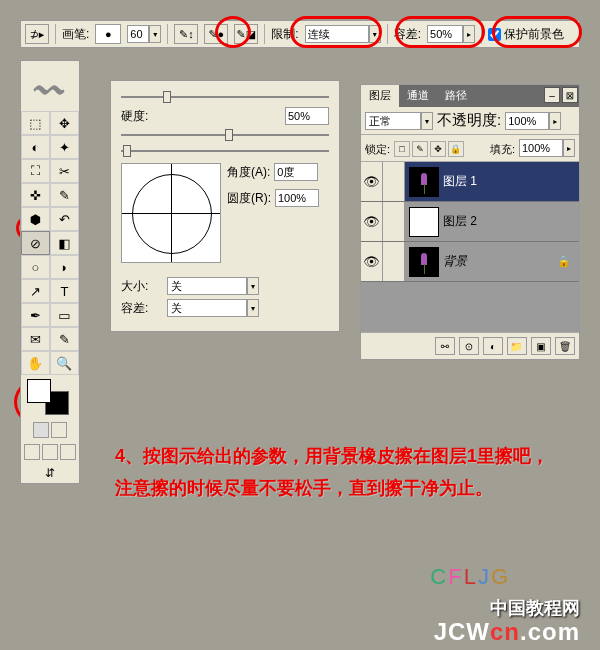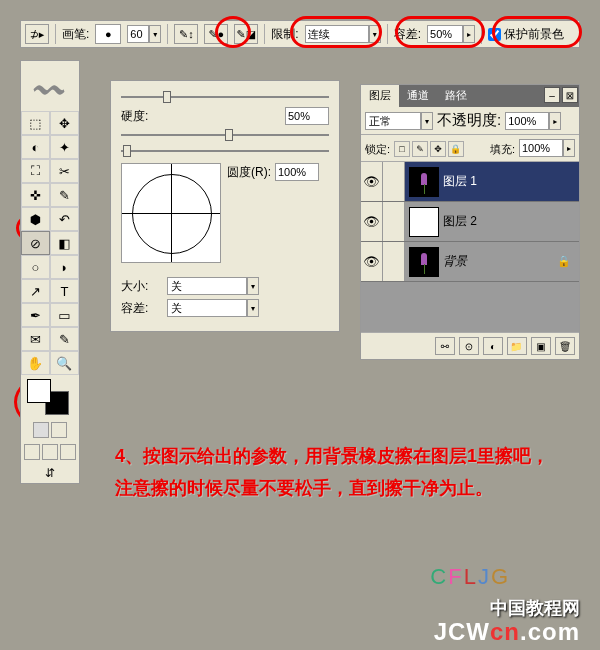--- a/index.html
+++ b/index.html
@@ -198,20 +198,24 @@
         <div class="bp-thumb" style="left:1%"></div>
       </div>
     </div>
   <div class="bp-row" style="align-items:flex-start;margin-top:6px;">
     <div class="bp-circle">
         <div class="ch"></div>
         <div class="cv"></div>
       </div>
     <div class="bp-angle-col">
       <div class="bp-angle-row">
+          <span>角度(A):</span>
+          <span class="bp-input">0度</span>
+        </div>
+      <div class="bp-angle-row">
           <span>圆度(R):</span>
           <span class="bp-input">100%</span>
         </div>
     </div>
   </div>
   <div style="height:10px;"></div>
   <div class="bp-row">
     <span class="bp-label">大小:</span>
     <div style="display:flex;">
         <span class="bp-sel">关</span>

